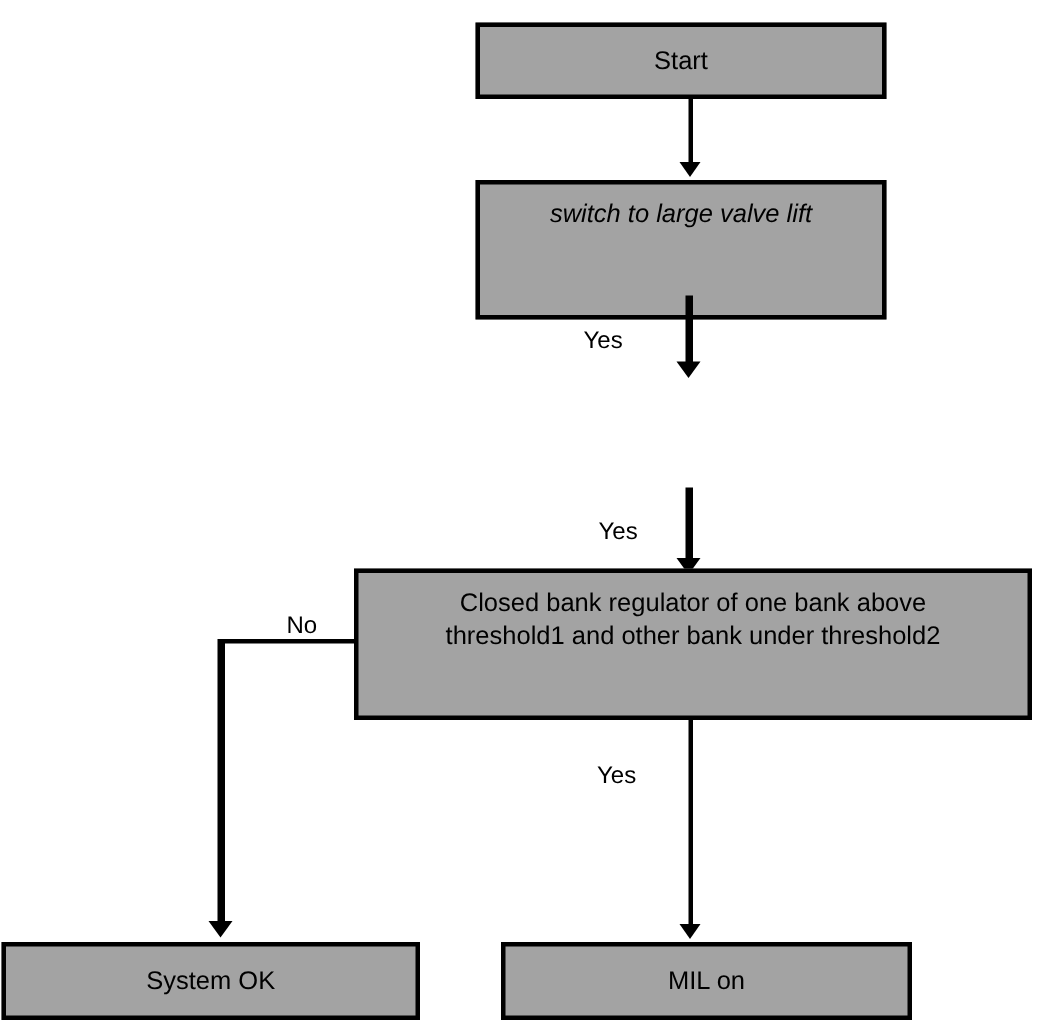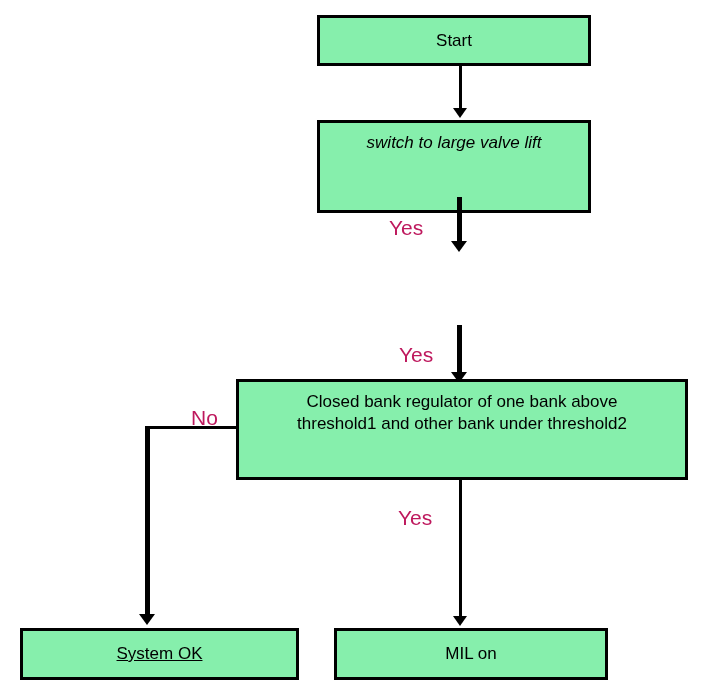--- a/index.html
+++ b/index.html
@@ -15,21 +15,21 @@
     position: relative;
     width: 704px;
     height: 690px;
     background: #ffffff;
     overflow: hidden;
   }
   .node {
     position: absolute;
     box-sizing: border-box;
     border: 3px solid #000000;
-    background: #86efac;
+    background: #a3a3a3;
     display: flex;
     justify-content: center;
     font-size: 17px;
     line-height: 22px;
     text-align: center;
     color: #000000;
   }
   .node .label {
     display: block;
     white-space: pre-line;
@@ -54,23 +54,23 @@
     border-right: 8px solid transparent;
     border-top: 11px solid #000000;
   }
   .arrow-head.thin {
     border-left-width: 7px;
     border-right-width: 7px;
     border-top-width: 10px;
   }
   .edge-label {
     position: absolute;
-    font-size: 21px;
+    font-size: 16px;
     line-height: 20px;
-    color: #be185d;
+    color: #000000;
     white-space: nowrap;
   }
 </style>
 </head>
 <body>
 
 <div id="canvas">
 
   <div class="node align-middle" style="left:317px; top:15px; width:274px; height:51px;">
     <span class="label">Start</span>
@@ -99,21 +99,21 @@
 
   <div class="edge-line" style="left:146px; top:426px; width:92px; height:3px;"></div>
   <div class="edge-line" style="left:145px; top:426px; width:5px; height:190px;"></div>
   <div class="arrow-head" style="left:139px; top:614px;"></div>
   <div class="edge-label" style="left:191px; top:408px;">No</div>
 
   <div class="edge-line" style="left:459px; top:480px; width:3px; height:138px;"></div>
   <div class="arrow-head thin" style="left:453px; top:616px;"></div>
   <div class="edge-label" style="left:398px; top:508px;">Yes</div>
 
-  <div class="node align-middle" style="left:20px; top:628px; width:279px; height:52px;text-decoration:underline;">
+  <div class="node align-middle" style="left:1px; top:628px; width:279px; height:52px;">
     <span class="label">System OK</span>
   </div>
 
   <div class="node align-middle" style="left:334px; top:628px; width:274px; height:52px;">
     <span class="label">MIL on</span>
   </div>
 
 </div>
 
 </body></html>

